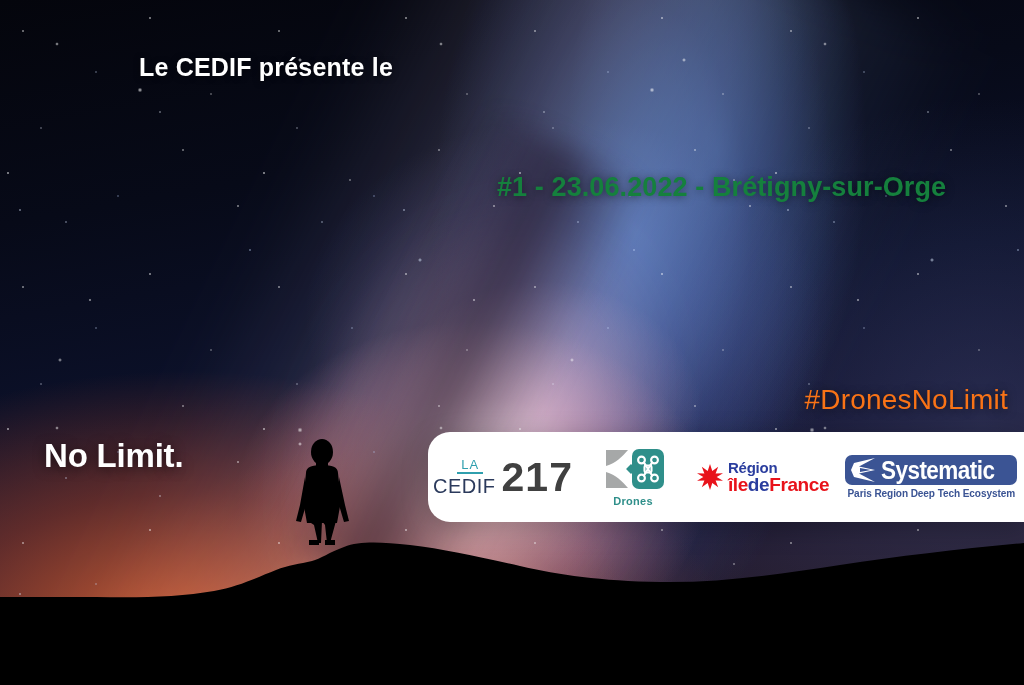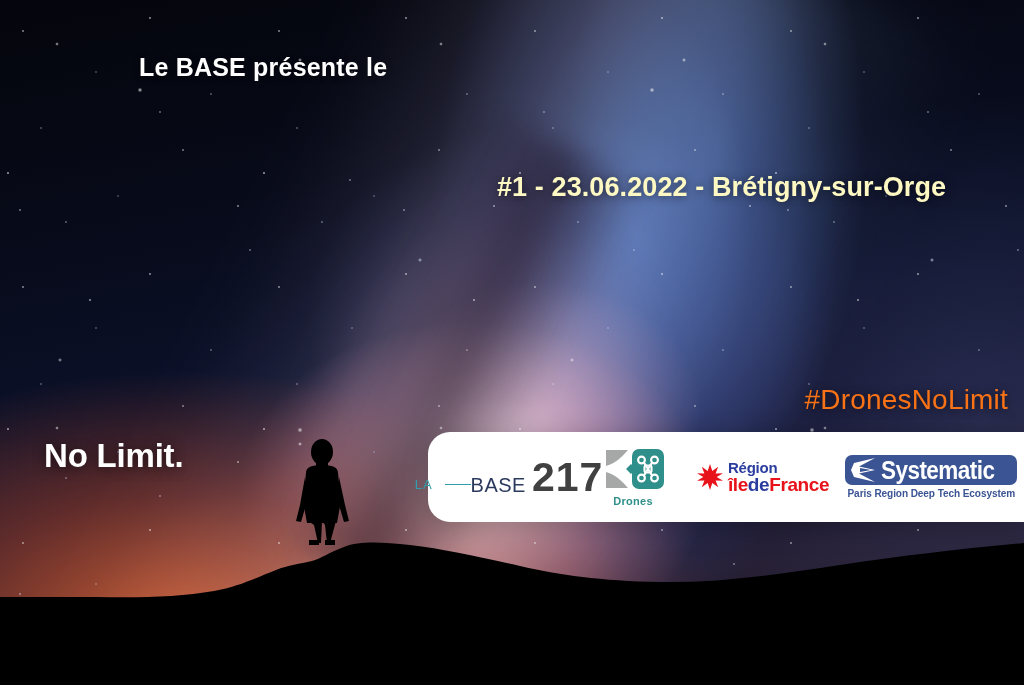--- a/index.html
+++ b/index.html
@@ -125,21 +125,21 @@
   }
   .title {
     position:absolute; left:56px; top:76px;
     font-size:95px; line-height:1.0; font-weight:700;
     color:#ffffff; letter-spacing:-1.5px;
     text-shadow: 0 2px 14px rgba(0,0,0,.45);
     white-space:nowrap;
   }
   .subtitle {
     position:absolute; left:497px; top:172px;
-    font-size:27px; font-weight:700; color:#fef9c3;
+    font-size:27px; font-weight:700; color:#15803d;
     letter-spacing:.1px;
     text-shadow: 0 1px 8px rgba(0,0,0,.5);
     white-space:nowrap;
   }
   .hashtag {
     position:absolute; right:16px; top:384px;
     font-size:28px; font-weight:400; color:#f97316;
     letter-spacing:.2px;
     text-shadow: 0 1px 10px rgba(0,0,0,.6);
   }
@@ -161,21 +161,21 @@
     box-shadow: 0 6px 26px rgba(0,0,0,.25);
   }
   .logo-cell { display:flex; align-items:center; justify-content:center; height:100%; }
   .cell-base { width:150px; }
   .cell-drones { width:110px; }
   .cell-idf { width:150px; }
   .cell-sys { width:186px; }
 
   
   .base217 { display:flex; align-items:flex-end; gap:6px; }
-  .base-left { position:relative; display:flex; flex-direction:row; align-items:center; }
+  .base-left { position:relative; display:flex; flex-direction:column; align-items:center; }
   .base-la {
     font-size:13px; font-weight:400; color:#2f9fae;
     letter-spacing:1px; line-height:1;
     margin-bottom:1px; margin-left:12px;
   }
   .base-la-underline {
     width:26px; height:1.5px; background:#2f9fae; margin-left:12px; margin-bottom:2px;
   }
   .base-word {
     font-size:20px; font-weight:400; color:#2b3a5c;
@@ -248,33 +248,33 @@
         <path d="M305,52 L300,80 L296,96 L301,97 L306,80 Z"></path>
         <path d="M339,52 L345,80 L349,96 L344,97 L339,80 Z"></path>
         <path d="M308,96 L322,96 L321,118 L318,118 L314,100 Z"></path>
         <path d="M322,96 L336,96 L330,118 L327,118 L325,100 Z"></path>
         <rect x="309" y="115" width="10" height="5"></rect>
         <rect x="325" y="115" width="10" height="5"></rect>
       </g>
     </svg>
   </div>
 
-  <div class="kicker">Le BASE présente le</div>
+  <div class="kicker">Le CEDIF présente le</div>
   <div class="subtitle">#1 - 23.06.2022 - Brétigny-sur-Orge</div>
   <div class="hashtag">#DronesNoLimit</div>
   <div class="nolimit">No Limit.</div>
 
   <div class="logobar">
 
     <div class="logo-cell cell-base">
       <div class="base217">
         <div class="base-left">
           <div class="base-la">LA</div>
           <div class="base-la-underline"></div>
-          <div class="base-word">BASE</div>
+          <div class="base-word">CEDIF</div>
         </div>
         <div class="base-num">217</div>
       </div>
     </div>
 
     <div class="logo-cell cell-drones">
       <div class="drones">
         <div class="drones-mark">
           <svg viewBox="0 0 62 44" width="62" height="44" aria-hidden="true">
             <path d="M4,3 L26,3 C20,10 14,16 4,19 Z" fill="#a6a8a8"></path>

